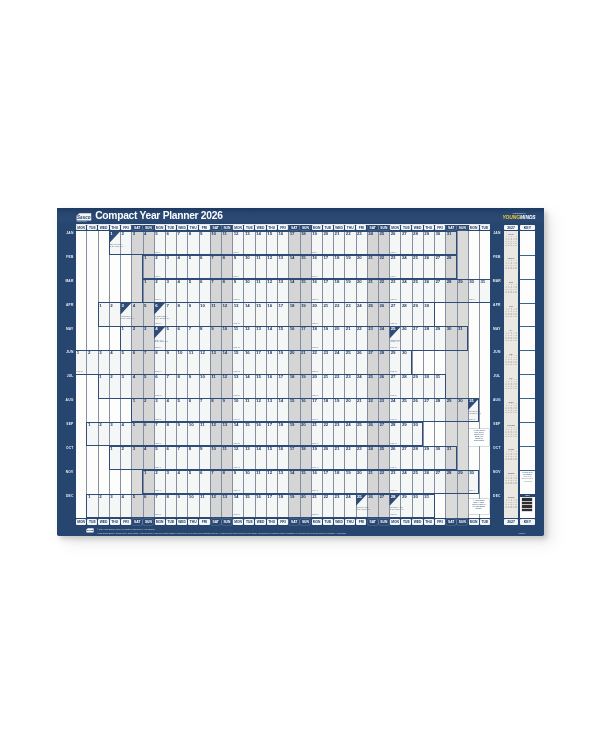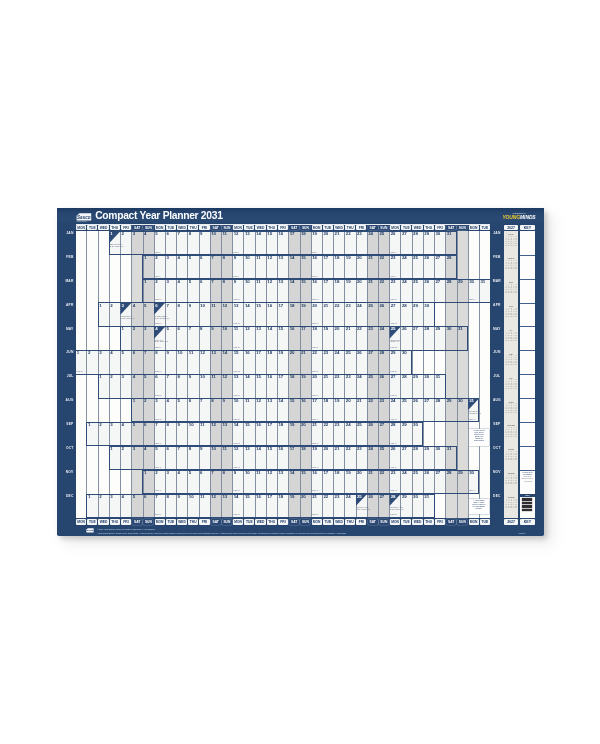--- a/index.html
+++ b/index.html
@@ -18,21 +18,21 @@
 <div class="abs" style="left:0;top:0;width:486.5px;height:15.6px;background:linear-gradient(180deg,#1d3a61 0,#26456f 30%,#2a4a74 70%,#26456f 100%);"></div>
 
 <div class="abs" style="left:19px;top:4.6px;width:16px;height:10px;">
 <svg width="16" height="10" viewBox="0 0 16 10" style="position:absolute;left:0;top:0;">
 <polygon points="0.6,2.8 3.4,0.3 15.2,0.3 15.2,7.6 0.6,7.6" fill="#f6f7f8"></polygon>
 <text x="7.8" y="6.1" font-size="4.6" font-weight="bold" font-style="italic" fill="#26456f" text-anchor="middle" font-family="Liberation Sans">Sasco</text>
 </svg>
 <div style="position:absolute;left:0.8px;top:8px;font-size:1.6px;color:#bcc8da;white-space:nowrap;">works smarter</div>
 </div>
 
-<div class="abs" style="left:38.2px;top:2.4px;font-size:10.3px;font-weight:bold;color:#fbfcfd;letter-spacing:-0.3px;white-space:nowrap;">Compact Year Planner 2031</div>
+<div class="abs" style="left:38.2px;top:2.4px;font-size:10.3px;font-weight:bold;color:#fbfcfd;letter-spacing:-0.3px;white-space:nowrap;">Compact Year Planner 2026</div>
 
 <div class="abs" style="left:444px;top:3.6px;width:36px;text-align:center;font-size:2.3px;color:#dfe5ee;">in support of</div>
     <div class="abs" style="left:444px;top:7.2px;width:36px;text-align:center;font-size:4.9px;font-weight:bold;font-style:italic;color:#fff;letter-spacing:-0.05px;white-space:nowrap;"><span style="color:#f4cd2e;">YOUNG</span><span>MINDS</span></div>
 
 <div class="abs" style="left:0;top:15.6px;width:486.5px;height:7.6px;">
       <div class="abs" style="left:18.5px;top:0;width:414.8995px;height:0.6px;background:#e8ecf2;"></div>
       <div class="chip" style="left:19.05px;top:1.1px;width:10.11px;">MON</div>
       <div class="chip" style="left:30.26px;top:1.1px;width:10.11px;">TUE</div>
       <div class="chip" style="left:41.48px;top:1.1px;width:10.11px;">WED</div>
       <div class="chip" style="left:52.69px;top:1.1px;width:10.11px;">THU</div>

